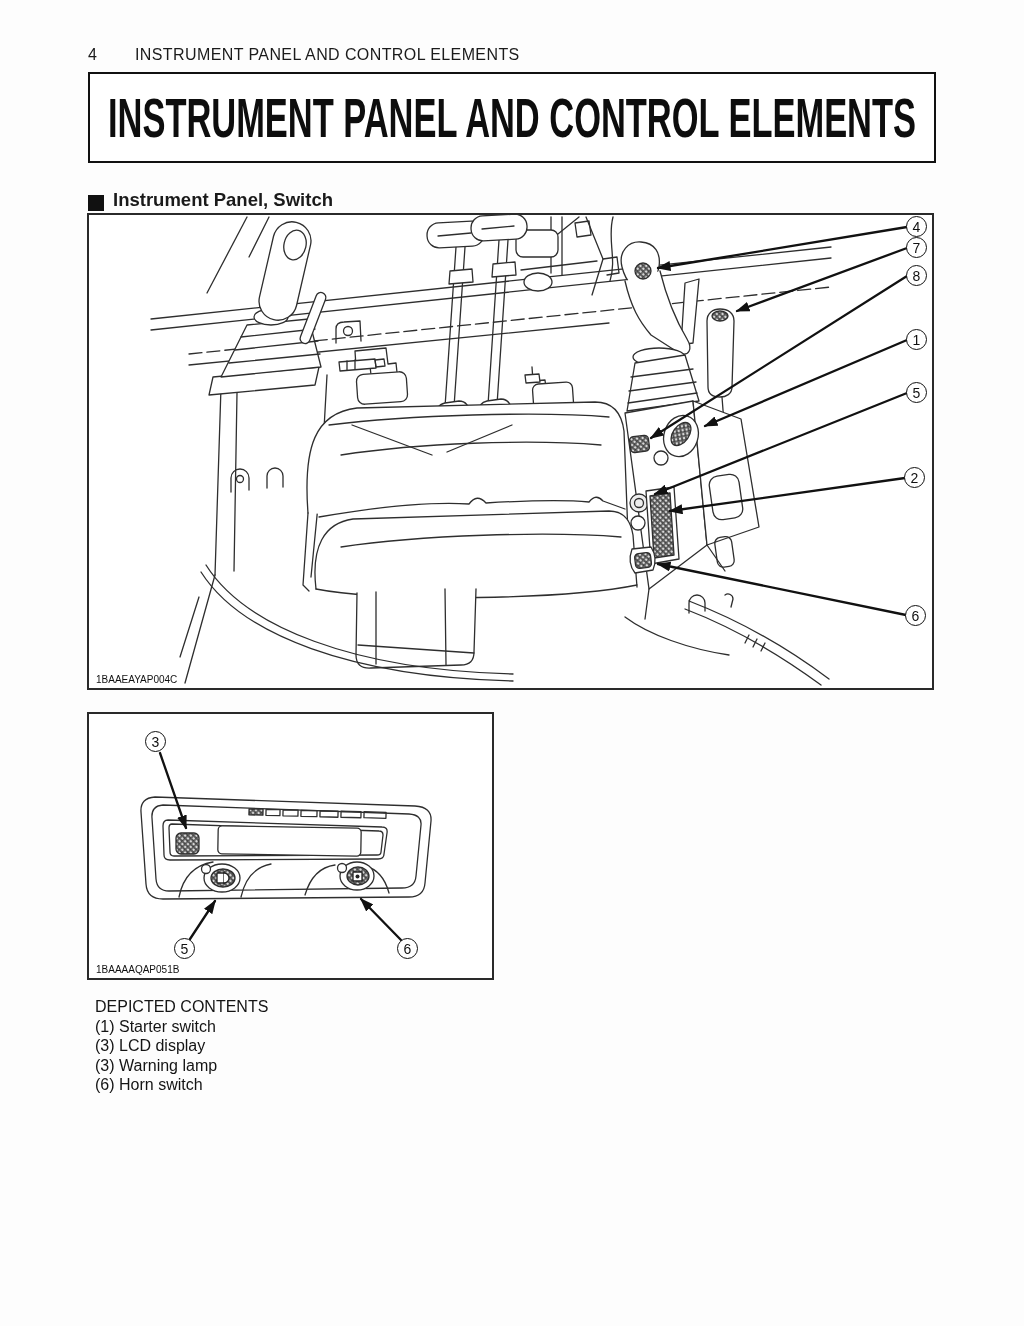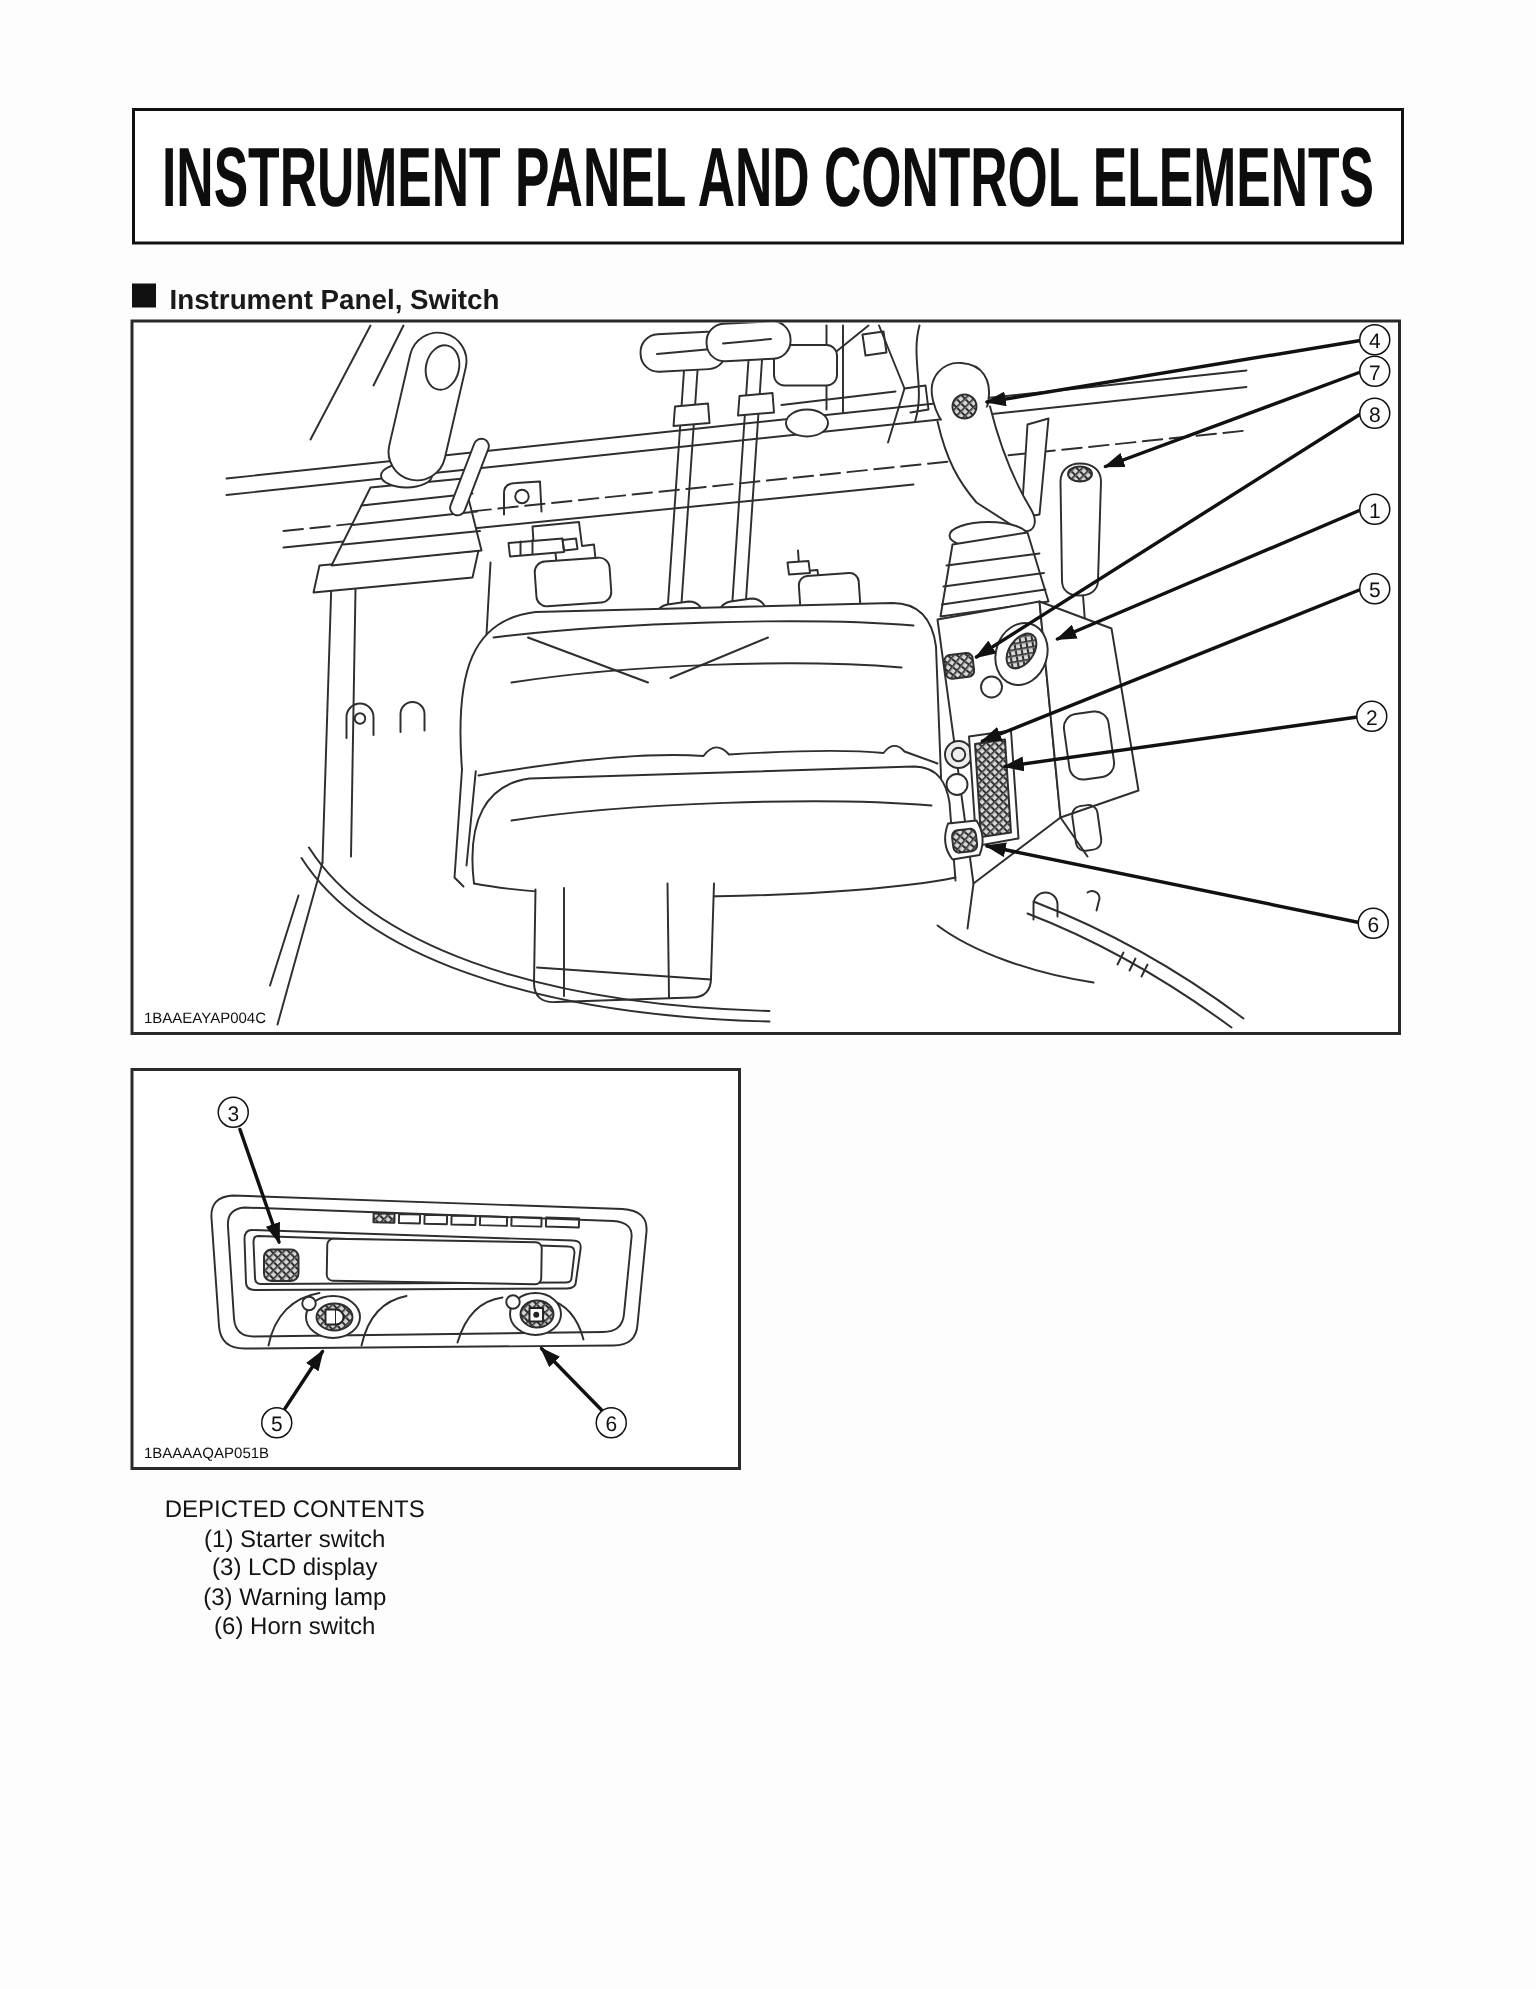--- a/index.html
+++ b/index.html
@@ -8,42 +8,45 @@
     background:#fdfdfd;color:#1a1a1a;
     font-family:"Liberation Sans", sans-serif;overflow:hidden;
   }
   .running-header{position:absolute;top:46px;left:88px;width:848px;font-size:16px;letter-spacing:.4px;color:#1b1b1b;}
   .running-header .pnum{display:inline-block;width:47px;}
   .title-box{
     position:absolute;left:88px;top:72px;width:848px;height:91px;
     border:2.5px solid #111;box-sizing:border-box;background:#fff;
     display:flex;align-items:center;justify-content:center;
   }
-  .section-heading{position:absolute;left:88px;top:189px;font-size:18.5px;font-weight:bold;display:flex;align-items:flex-start;gap:9px;}
+  .section-heading{position:absolute;left:88px;top:189px;font-size:18.5px;font-weight:bold;display:flex;align-items:flex-end;gap:9px;}
   .section-heading .sq{width:16px;height:16px;background:#111;display:inline-block;}
   .figure{position:absolute;border:2px solid #2a2a2a;box-sizing:border-box;background:#fff;}
   .fig1{left:87px;top:213px;width:847px;height:477px;}
   .fig2{left:87px;top:712px;width:407px;height:268px;}
   .figure svg{position:absolute;left:0;top:0;}
   .img-code{position:absolute;left:5px;bottom:3px;font-size:10px;color:#111;background:#fff;padding:0 2px;}
   .callout{
     position:absolute;width:21px;height:21px;border:1.8px solid #111;border-radius:50%;
     background:#fff;box-sizing:border-box;display:flex;align-items:center;justify-content:center;
     font-size:14px;color:#111;line-height:1;
   }
   .legend{position:absolute;left:95px;top:997px;display:flex;font-size:16px;color:#141414;}
   .legend .col1{width:203px;}
-  .legend .leg-line{height:19.5px;line-height:19.5px;white-space:nowrap;text-align:center;}
+  .legend .leg-line{height:19.5px;line-height:19.5px;white-space:nowrap;}
   .drawing path,.drawing line,.drawing rect,.drawing ellipse,.drawing circle{vector-effect:non-scaling-stroke;}
 </style>
 </head>
 <body>
 
 <div class="page">
 
+  <div class="running-header">
+    <span class="pnum">4</span><span>INSTRUMENT PANEL AND CONTROL ELEMENTS</span>
+  </div>
 
   <div class="title-box">
     <svg width="840" height="86">
       <text x="420" y="62" text-anchor="middle" font-family="Liberation Sans, sans-serif" font-size="56" font-weight="bold" fill="#0d0d0d" textLength="808" lengthAdjust="spacingAndGlyphs">INSTRUMENT PANEL AND CONTROL ELEMENTS</text>
     </svg>
   </div>
 
   <div class="section-heading">
     <span class="sq"></span>
     <span>Instrument Panel, Switch</span>

